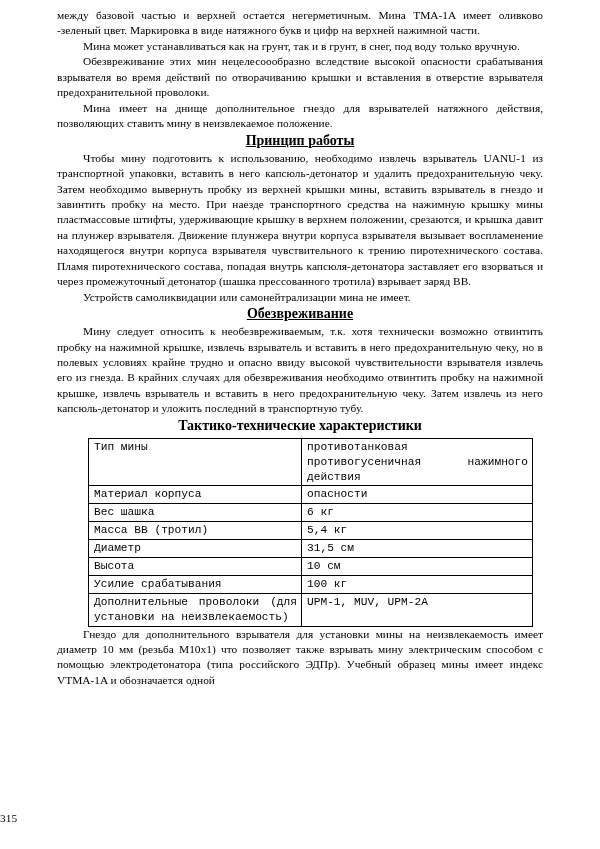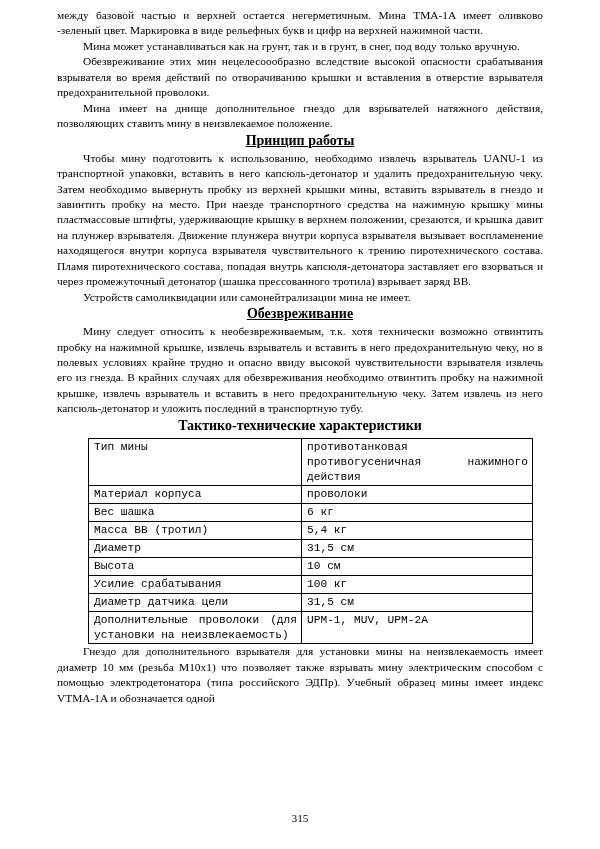--- a/index.html
+++ b/index.html
@@ -59,30 +59,30 @@
     text-align: justify;
     text-justify: inter-word;
   }
   table.ttx td.c1 { width: 203px; }
   table.ttx td.c2 { width: 221px; }
   .pagenum {
     position: absolute;
     left: 0;
     right: 0;
     top: 812px;
-    text-align: center;
+    text-align: left;
     font-size: 11.4px;
   }
 </style>
 </head>
 <body>
 
 <div class="page">
 
-  <p class="body-text">между базовой частью и верхней остается негерметичным. Мина TMA-1A имеет оливково -зеленый цвет. Маркировка в виде рельефных букв и цифр на верхней нажимной части.</p>
+  <p class="body-text">между базовой частью и верхней остается негерметичным. Мина TMA-1A имеет оливково -зеленый цвет. Маркировка в виде натяжного букв и цифр на верхней нажимной части.</p>
   <p class="body-text indent">Мина может устанавливаться как на грунт, так и в грунт, в снег, под воду только   вручную.</p>
   <p class="body-text indent">Обезвреживание этих мин нецелесоообразно вследствие высокой опасности срабатывания взрывателя во время действий по отворачиванию крышки и вставления в отверстие взрывателя предохранительной проволоки.</p>
   <p class="body-text indent">Мина имеет на днище дополнительное гнездо для взрывателей натяжного действия, позволяющих ставить мину в неизвлекаемое положение.</p>
 
   <p class="heading underline">Принцип работы</p>
 
   <p class="body-text indent">Чтобы мину подготовить к использованию, необходимо извлечь взрыватель UANU-1 из транспортной упаковки, вставить в него капсюль-детонатор и удалить предохранительную чеку. Затем необходимо вывернуть пробку из верхней крышки мины, вставить взрыватель в гнездо и завинтить пробку на место. При наезде транспортного средства на нажимную крышку мины пластмассовые штифты, удерживающие крышку в верхнем положении, срезаются, и крышка давит на плунжер взрывателя. Движение плунжера внутри корпуса взрывателя вызывает воспламенение находящегося внутри корпуса взрывателя чувствительного к трению пиротехнического состава. Пламя пиротехнического состава, попадая внутрь капсюля-детонатора заставляет его взорваться и через промежуточный детонатор (шашка прессованного тротила) взрывает заряд ВВ.</p>
   <p class="body-text indent">Устройств самоликвидации или самонейтрализации мина не имеет.</p>
 
   <p class="heading underline">Обезвреживание</p>
@@ -92,21 +92,21 @@
   <p class="heading">Тактико-технические характеристики</p>
 
   <table class="ttx">
     <tbody>
       <tr>
         <td class="c1">Тип мины</td>
         <td class="c2">противотанковая противогусеничная нажимного действия</td>
       </tr>
       <tr>
         <td class="c1">Материал корпуса</td>
-        <td class="c2">проволоки</td>
+        <td class="c2">опасности</td>
       </tr>
       <tr>
         <td class="c1">Вес шашка</td>
         <td class="c2">6 кг</td>
       </tr>
       <tr>
         <td class="c1">Масса ВВ (тротил)</td>
         <td class="c2">5,4 кг</td>
       </tr>
       <tr>
@@ -115,24 +115,20 @@
       </tr>
       <tr>
         <td class="c1">Высота</td>
         <td class="c2">10 см</td>
       </tr>
       <tr>
         <td class="c1">Усилие срабатывания</td>
         <td class="c2">100 кг</td>
       </tr>
       <tr>
-        <td class="c1">Диаметр датчика цели</td>
-        <td class="c2">31,5 см</td>
-      </tr>
-      <tr>
         <td class="c1">Дополнительные проволоки (для установки на неизвлекаемость)</td>
         <td class="c2">UPM-1, MUV, UPM-2A</td>
       </tr>
     </tbody>
   </table>
 
   <p class="body-text indent">Гнездо для дополнительного взрывателя для установки мины на неизвлекаемость имеет диаметр 10 мм (резьба M10x1) что позволяет также взрывать мину электрическим способом с помощью электродетонатора (типа российского ЭДПр). Учебный образец мины имеет индекс VTMA-1A и обозначается одной</p>
 
   <div class="pagenum">315</div>
 

